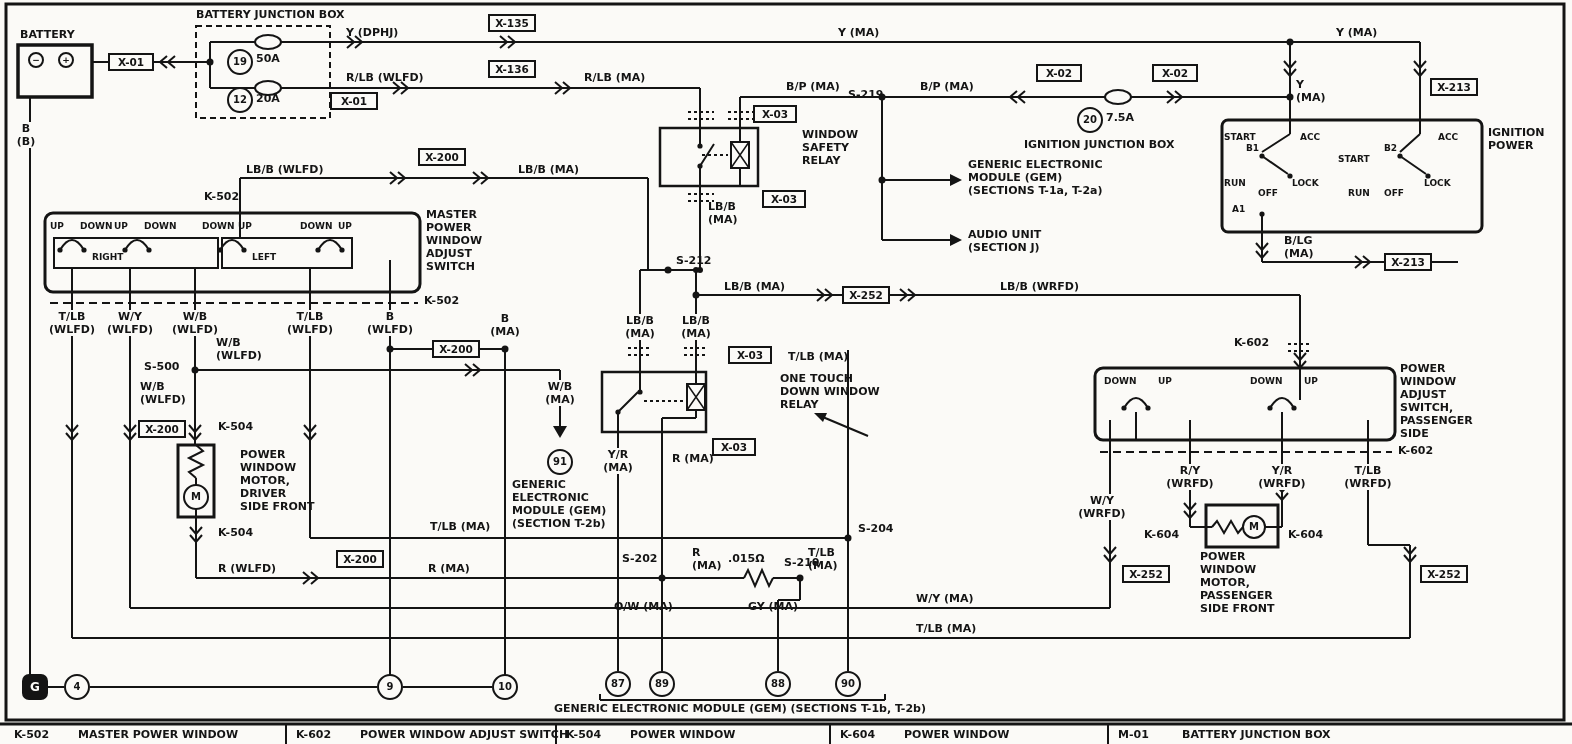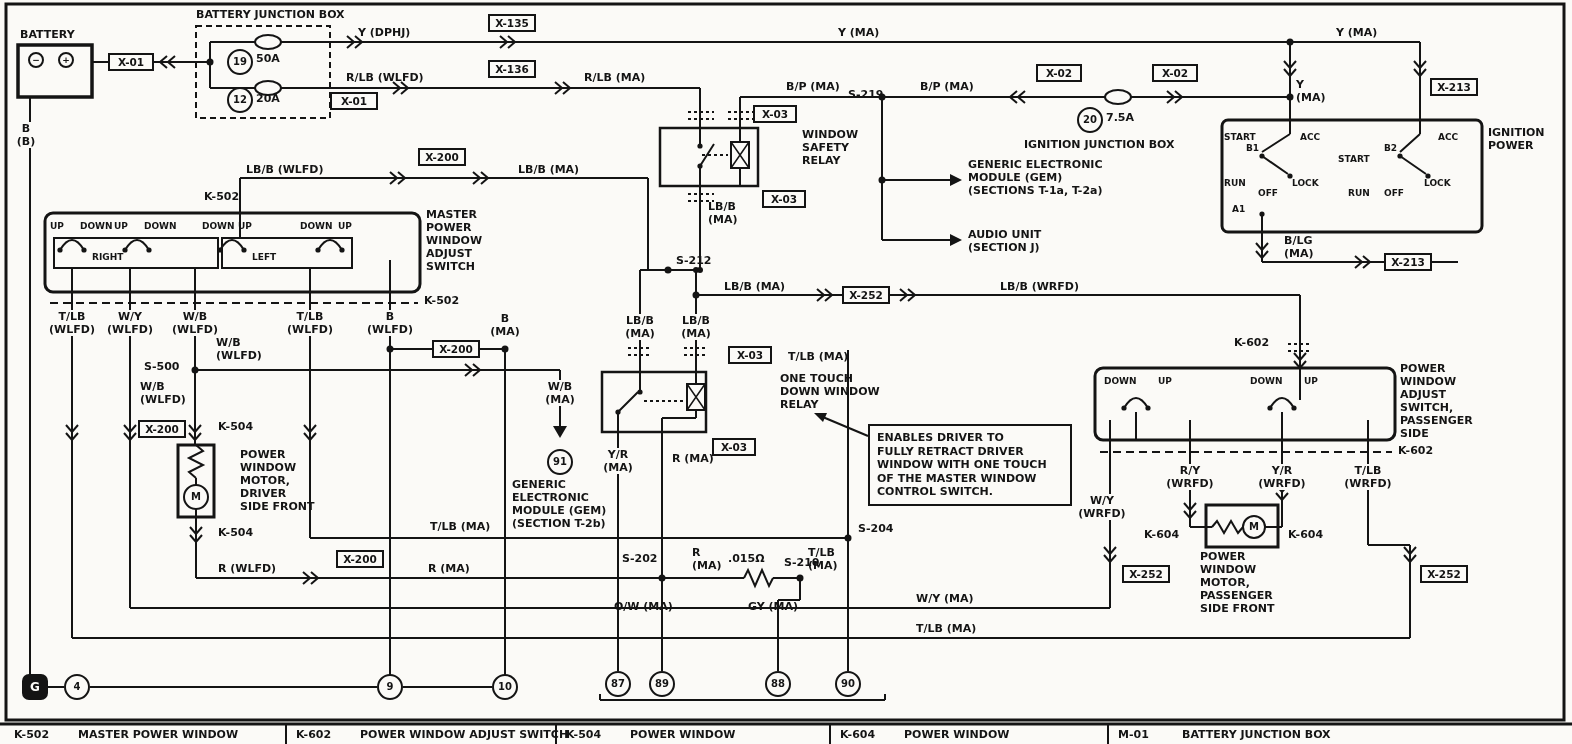--- a/index.html
+++ b/index.html
@@ -203,21 +203,21 @@
 <div class="cbox" style="left:432px;top:340px;width:44px">X-200</div>
 <div class="cbox" style="left:336px;top:550px;width:44px">X-200</div>
 <div class="cbox" style="left:753px;top:105px;width:40px">X-03</div>
 <div class="cbox" style="left:762px;top:190px;width:40px">X-03</div>
 <div class="cbox" style="left:728px;top:346px;width:40px">X-03</div>
 <div class="cbox" style="left:712px;top:438px;width:40px">X-03</div>
 <div class="cbox" style="left:842px;top:286px;width:44px">X-252</div>
 <div class="cbox" style="left:1122px;top:565px;width:44px">X-252</div>
 <div class="cbox" style="left:1420px;top:565px;width:44px">X-252</div>
 
-<div class="lbl" style="left:358px;top:26px">Y (DPHJ)</div>
+<div class="lbl" style="left:346px;top:26px">Y (DPHJ)</div>
 <div class="lbl" style="left:838px;top:26px">Y (MA)</div>
 <div class="lbl" style="left:1336px;top:26px">Y (MA)</div>
 <div class="lbl" style="left:346px;top:71px">R/LB (WLFD)</div>
 <div class="lbl" style="left:584px;top:71px">R/LB (MA)</div>
 <div class="lbl" style="left:786px;top:80px">B/P (MA)</div>
 <div class="lbl" style="left:848px;top:88px">S-219</div>
 <div class="lbl" style="left:920px;top:80px">B/P (MA)</div>
 <div class="lbl" style="left:1024px;top:138px">IGNITION JUNCTION BOX</div>
 <div class="term" style="left:1077px;top:107px">20</div>
 <div class="lbl" style="left:1106px;top:111px">7.5A</div>
@@ -318,25 +318,20 @@
 (MA)</div>
 <div class="lbl ctr bgw" style="left:670px;top:314px;width:52px">LB/B
 (MA)</div>
 <div class="lbl" style="left:788px;top:350px">T/LB (MA)</div>
 <div class="lbl" style="left:780px;top:372px">ONE TOUCH
 DOWN WINDOW
 RELAY</div>
 <div class="lbl ctr bgw" style="left:592px;top:448px;width:52px">Y/R
 (MA)</div>
 <div class="lbl" style="left:672px;top:452px">R (MA)</div>
-<div class="note">ENABLES DRIVER TO
-FULLY RETRACT DRIVER
-WINDOW WITH ONE TOUCH
-OF THE MASTER WINDOW
-CONTROL SWITCH.</div>
 
 <div class="lbl" style="left:430px;top:520px">T/LB (MA)</div>
 <div class="lbl" style="left:858px;top:522px">S-204</div>
 <div class="lbl" style="left:218px;top:562px">R (WLFD)</div>
 <div class="lbl" style="left:428px;top:562px">R (MA)</div>
 <div class="lbl" style="left:622px;top:552px">S-202</div>
 <div class="lbl" style="left:692px;top:546px">R
 (MA)</div>
 <div class="lbl" style="left:728px;top:552px">.015Ω</div>
 <div class="lbl" style="left:784px;top:556px">S-210</div>
@@ -344,20 +339,21 @@
 (MA)</div>
 <div class="lbl" style="left:614px;top:600px">O/W (MA)</div>
 <div class="lbl" style="left:748px;top:600px">GY (MA)</div>
 <div class="lbl" style="left:916px;top:592px">W/Y (MA)</div>
 <div class="lbl" style="left:916px;top:622px">T/LB (MA)</div>
 
 <div class="term" style="left:605px;top:671px">87</div>
 <div class="term" style="left:649px;top:671px">89</div>
 <div class="term" style="left:765px;top:671px">88</div>
 <div class="term" style="left:835px;top:671px">90</div>
+<div class="lbl ctr" style="left:545px;top:702px;width:390px">GENERIC ELECTRONIC MODULE (GEM) (SECTIONS T-1b, T-2b)</div>
 
 <div class="gnd">G</div>
 <div class="term" style="left:64px;top:674px">4</div>
 <div class="term" style="left:377px;top:674px">9</div>
 <div class="term" style="left:492px;top:674px">10</div>
 
 <div class="lbl sm" style="left:1104px;top:376px">DOWN</div>
 <div class="lbl sm" style="left:1158px;top:376px">UP</div>
 <div class="lbl sm" style="left:1250px;top:376px">DOWN</div>
 <div class="lbl sm" style="left:1304px;top:376px">UP</div>

